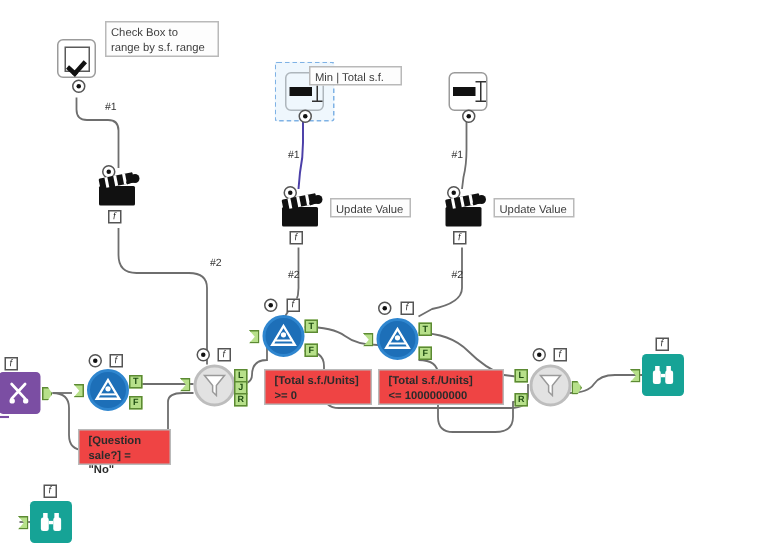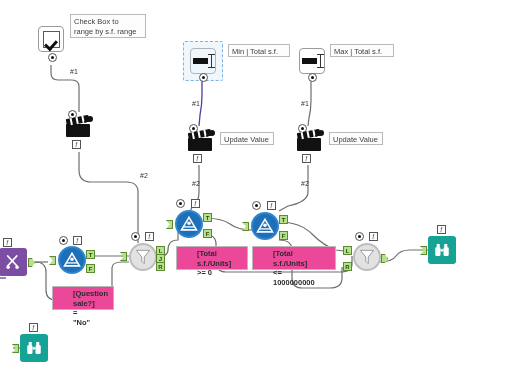--- a/index.html
+++ b/index.html
@@ -79,23 +79,23 @@
   .badge.circ{border-radius:50%;background:#fff;}
   .badge.circ:after{content:"";position:absolute;left:2px;top:2px;width:3px;height:3px;border-radius:50%;background:#111;}
 
   
   .anno{
     position:absolute;border:1px solid #b9b9b9;background:#fdfdfd;
     font-size:7.5px;line-height:9.5px;color:#3d3d3d;
     padding:2px 3px;box-sizing:border-box;white-space:pre-line;
   }
   .expr{
-    position:absolute;border:1px solid #b9b9b9;background:#ec4899;
+    position:absolute;border:1px solid #b9b9b9;background:#ef4444;
     font-size:7.5px;line-height:9.5px;color:#2b2b2b;
-    padding:2px 20px;box-sizing:border-box;white-space:pre-line;font-weight:bold;
+    padding:2px 6px;box-sizing:border-box;white-space:pre-line;font-weight:bold;
   }
   .wirelbl{position:absolute;font-size:7px;color:#333;font-family:"Liberation Sans",sans-serif;}
 </style>
 </head>
 <body>
 
 <div id="canvas">
 
   <svg class="wires" viewBox="0 0 507 368">
 
@@ -163,33 +163,32 @@
   <div class="node" style="left:190px;top:48px;">
     <div class="tool-sel"></div>
     <div class="tool-box">
       <div class="num-inner">
         <div class="bar"></div>
           <div class="tick"></div>
       </div>
     </div>
     <div class="badge circ" style="left:9px;top:25px;"></div>
   </div>
-  <div class="anno" style="left:228px;top:44px;width:62px;height:13px;">Min | Total s.f.</div>
+  <div class="anno" style="left:206px;top:44px;width:62px;height:13px;">Min | Total s.f.</div>
   <div class="wirelbl" style="left:192px;top:100px;">#1</div>
 
   <div class="node" style="left:299px;top:48px;">
     <div class="tool-box">
       <div class="num-inner">
         <div class="bar"></div>
           <div class="tick"></div>
       </div>
     </div>
     <div class="badge circ" style="left:9px;top:25px;"></div>
   </div>
-  <div class="anno" style="left:330px;top:44px;width:64px;height:13px;">Max | Total s.f.</div>
   <div class="wirelbl" style="left:301px;top:100px;">#1</div>
 
   <div class="node" style="left:188px;top:130px;">
     <div class="badge circ" style="left:1px;top:-6px;"></div>
     <div class="clap">
       <div class="body"></div>
       <div class="top">
           <i></i>
           <i></i>
           <i></i>

